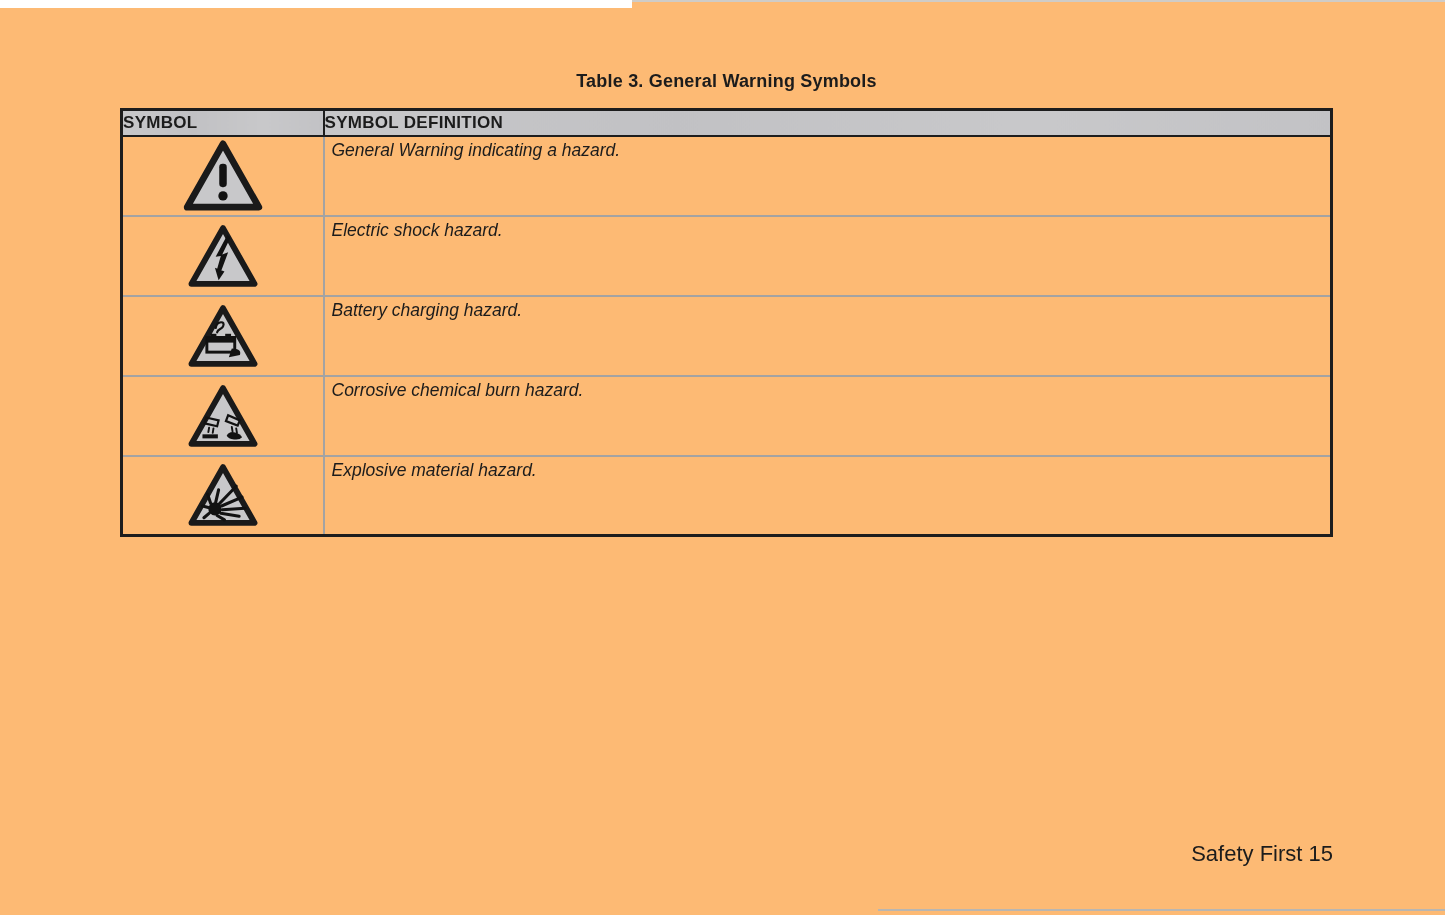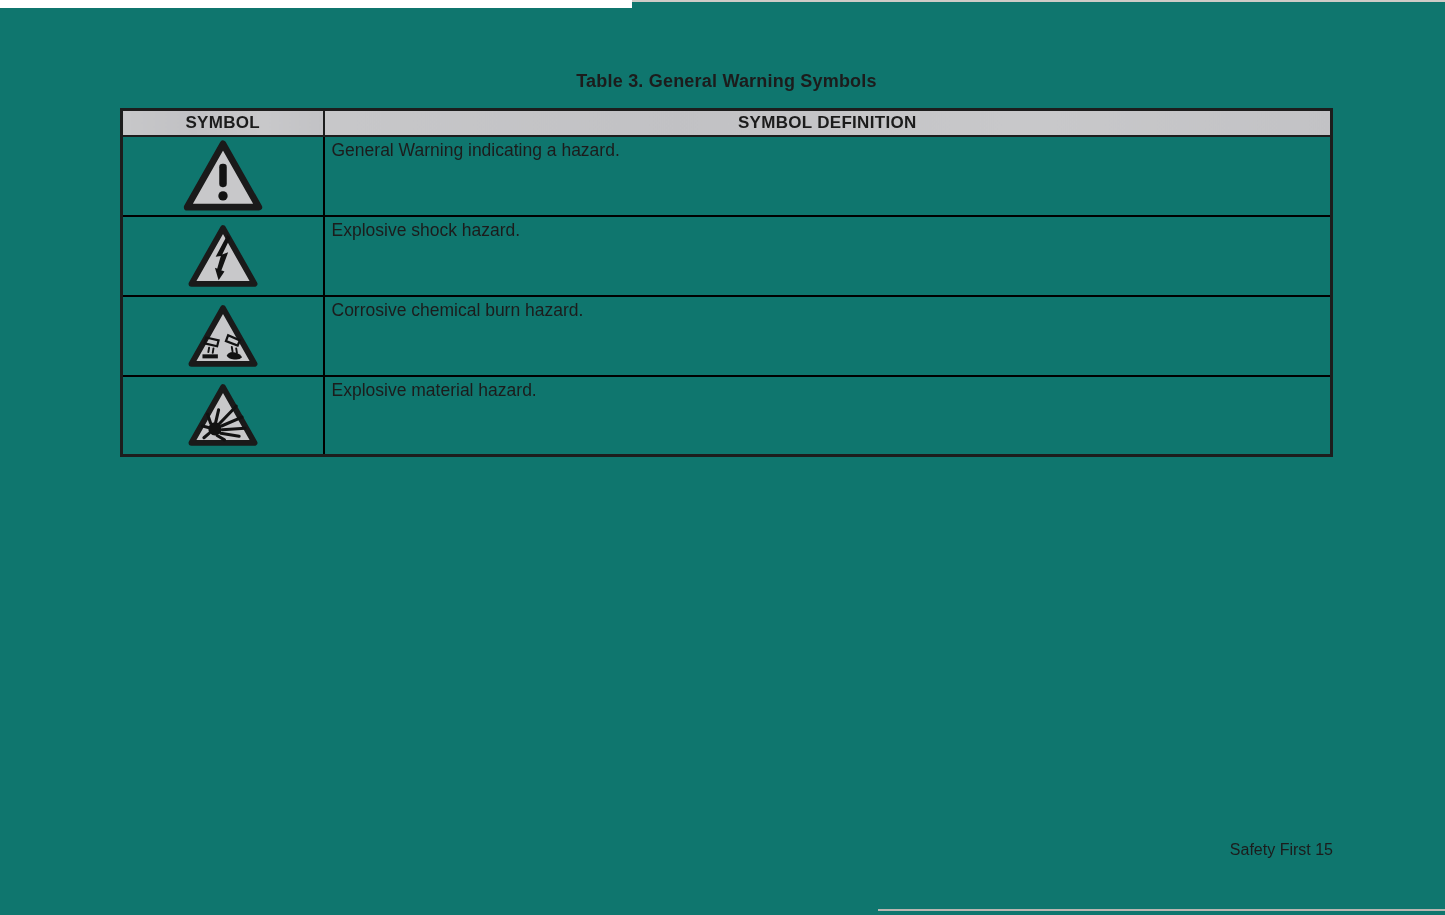--- a/index.html
+++ b/index.html
@@ -1,20 +1,20 @@
 <!DOCTYPE html>
 <html><head>
 <meta charset="utf-8">
 <style>
   * { margin:0; padding:0; box-sizing:border-box; }
   html,body { background:#e9e7e3; }
   .page {
     position:relative;
     width:1445px; height:915px;
-    background:#0f766e;
+    background:#fdba74;
     overflow:hidden;
     font-family:"Liberation Sans", sans-serif;
     color:#1c1c1c;
   }
   .artifact-top-left {
     position:absolute; left:0; top:0; width:632px; height:8px;
     background:#ffffff;
   }
   .artifact-top-line {
     position:absolute; left:632px; top:0; width:813px; height:2px;
@@ -36,39 +36,40 @@
     border-collapse:collapse;
     table-layout:fixed;
     border:3px solid #1d1d1d;
   }
   .warning-table th {
     height:26px;
     background:#c4c4c6;
     background-image:linear-gradient(90deg, #c7c7c9 0%, #c1c1c4 35%, #c8c8ca 70%, #c2c2c5 100%);
     border:2px solid #1d1d1d;
     font-size:17px; font-weight:bold;
-    text-align:center; vertical-align:middle;
+    text-align:left; vertical-align:middle;
     letter-spacing:0.3px;
   }
   .warning-table td {
-    border:2px solid #000000;
+    border:2px solid #a3a3a3;
+    font-style:italic;
   }
   td.sym-cell {
     height:80px;
     text-align:center; vertical-align:middle;
   }
   td.def-cell {
     vertical-align:top;
     padding:3px 6px 0 7px;
     font-size:17.5px;
   }
   .col-symbol { width:202px; }
   .footer-text {
     position:absolute; top:841px; right:112px;
-    font-size:16px;
+    font-size:22px;
   }
   
   svg.tri { display:block; margin:0 auto; }
   .tri-bg { fill:#c8c8ca; stroke:#1a1a1a; stroke-width:8; stroke-linejoin:round; }
   .glyph { fill:#121212; stroke:none; }
   .gline { fill:none; stroke:#121212; stroke-linecap:round; }
 </style>
 </head>
 <body>
 
@@ -110,23 +111,39 @@
       <tr>
         <td class="sym-cell">
           <span>
             <svg class="tri" viewBox="0 0 100 90" width="74" height="66">
               <path class="tri-bg" d="M50 7 L93 83 L7 83 Z"></path>
               <polygon class="glyph" points="56,16 40,46 47,45 41,66 48,64 57,40 49,43 60,20"></polygon>
               <polygon class="glyph" points="44,78 39,61 52,66"></polygon>
             </svg>
           </span>
         </td>
-        <td class="def-cell">Explosive shock hazard.</td>
+        <td class="def-cell">Electric shock hazard.</td>
       </tr>
 
+      <tr>
+        <td class="sym-cell">
+          <span>
+            <svg class="tri" viewBox="0 0 100 90" width="74" height="66">
+              <path class="tri-bg" d="M50 7 L93 83 L7 83 Z"></path>
+              <path class="gline" d="M40 34 c2 -10 14 -10 10 -2 c-2 4 -7 3 -8 8" stroke-width="3"></path>
+              <rect class="glyph" x="33" y="42" width="8" height="6"></rect>
+              <rect class="glyph" x="53" y="42" width="8" height="6"></rect>
+              <rect x="28" y="47" width="38" height="20" fill="#c8c8ca" stroke="#121212" stroke-width="4"></rect>
+              <rect class="glyph" x="28" y="47" width="38" height="7"></rect>
+              <path class="glyph" d="M62 62 q14 0 11 9 l-15 3 z"></path>
+            </svg>
+          </span>
+        </td>
+        <td class="def-cell">Battery charging hazard.</td>
+      </tr>
 
       <tr>
         <td class="sym-cell">
           <span>
             <svg class="tri" viewBox="0 0 100 90" width="74" height="66">
               <path class="tri-bg" d="M50 7 L93 83 L7 83 Z"></path>
               <path class="gline" d="M27 47 l17 4 -2 8 -17 -4 z" stroke-width="3"></path>
               <path class="gline" d="M57 44 l16 7 -3 7 -16 -6 z" stroke-width="3"></path>
               <path class="gline" d="M31 61 L30 67" stroke-width="2.6"></path>
               <path class="gline" d="M37 62 L36 68" stroke-width="2.6"></path>

